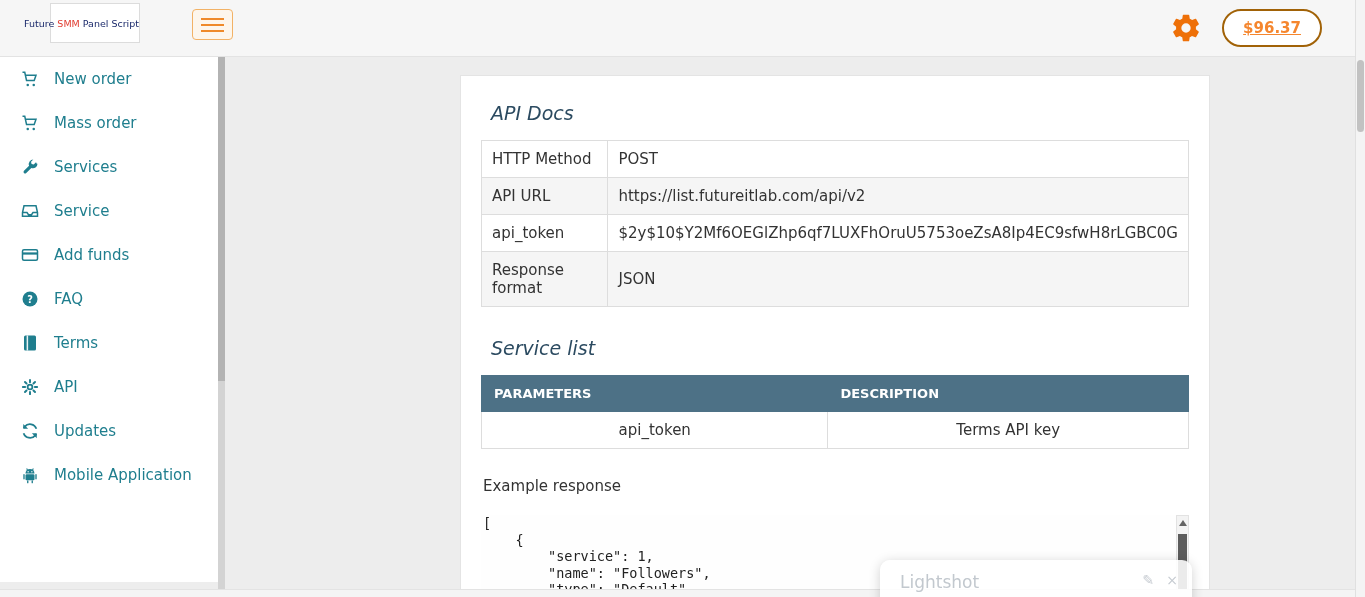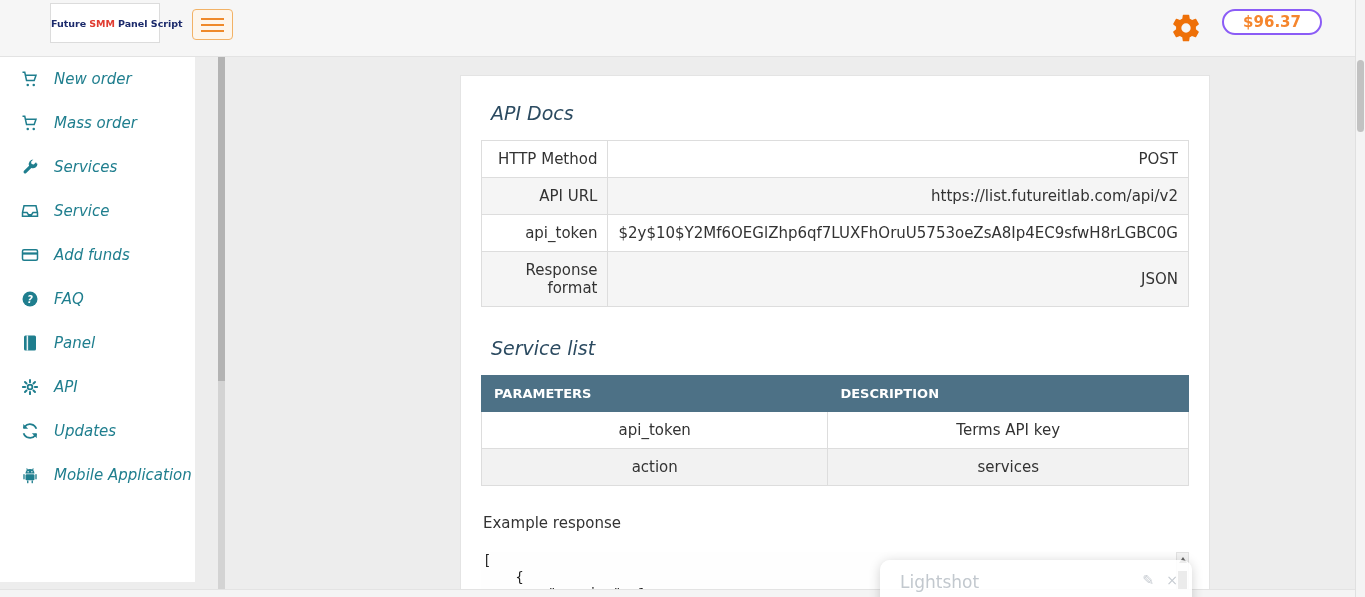--- a/index.html
+++ b/index.html
@@ -6,41 +6,41 @@
   html,body { margin:0; padding:0; }
   body {
     width:1365px; height:597px; position:relative; overflow:hidden;
     font-family:"DejaVu Sans","Liberation Sans",sans-serif;
     background:#ededed;
   }
 
   
   .topbar { position:absolute; left:0; top:0; right:0; height:57px;
     background:#f6f6f6; border-bottom:1px solid #e3e3e3; z-index:6; }
-  .logo-box { position:absolute; left:50px; top:3px; width:110px; height:40px;
+  .logo-box { position:absolute; left:50px; top:3px; width:90px; height:40px;
     background:#fff; border:1px solid #dcdcdc; display:flex; align-items:center;
-    justify-content:space-between; font-size:9.5px; font-weight:bold; white-space:nowrap; }
+    justify-content:flex-end; font-size:9.5px; font-weight:normal; white-space:nowrap; }
   .logo-part1,.logo-part3 { color:#1b2a6b; }
   .logo-part2 { color:#e03c31; margin:16px 3px; }
   .hamburger { position:absolute; left:192px; top:9px; width:41px; height:31px;
     background:#fdf6ec; border:1px solid #f2b266; border-radius:4px;
     display:flex; flex-direction:column; justify-content:center; align-items:center;
     gap:4px; cursor:pointer; padding:0; }
   .hamburger .bar { width:23px; height:2px; background:#ef8a2a; }
   .gear-btn { position:absolute; right:163px; top:12px; width:32px; height:32px;
     color:#ee7008; cursor:pointer; }
   .gear-btn svg { width:32px; height:32px; display:block; }
-  .balance-pill { position:absolute; right:43px; top:9px; height:26px;
-    border:2px solid #8b5cf6; border-radius:20px; background:#fff; color:#f5862e;
+  .balance-pill { position:absolute; right:43px; top:9px; height:38px;
+    border:2px solid #a16207; border-radius:20px; background:#fff; color:#f5862e;
     display:flex; align-items:center; padding:0 19px; font-size:15px;
-    font-weight:600; cursor:pointer; }
-
-  
-  .sidebar { position:absolute; left:0; top:57px; bottom:15px; width:195px;
-    background:#ffffff; z-index:2;font-style:italic; }
+    font-weight:600; cursor:pointer;text-decoration:underline; }
+
+  
+  .sidebar { position:absolute; left:0; top:57px; bottom:15px; width:218px;
+    background:#ffffff; z-index:2; }
   .side-menu { list-style:none; margin:0; padding:0; }
   .side-item { height:44px; display:flex; align-items:center; padding-left:21px;
     gap:15px; color:#1f7e8e; font-size:15px; cursor:pointer; }
   .sicon { width:18px; height:18px; display:inline-flex; flex:0 0 18px; }
   .sicon svg { width:18px; height:18px; display:block; }
   .slabel { white-space:nowrap; }
   .sidebar-scroll { position:absolute; left:218px; top:57px; bottom:0; width:7px;
     background:#d3d3d3; z-index:3; cursor:pointer; }
   .sidebar-scroll .thumb { position:absolute; left:0; right:0; top:0; height:60%;
     background:#b3b3b3; }
@@ -48,21 +48,21 @@
   
   .main { position:absolute; left:225px; top:57px; right:10px; bottom:0;
     background:#ededed; overflow:hidden; }
   .card { position:absolute; left:235px; top:18px; width:750px; height:660px;
     background:#fff; border:1px solid #e4e4e4; padding:18px 20px; }
   .card h2 { margin:8px 10px 16px; font-size:19px; font-weight:500; color:#2b4a60;font-style:italic; }
   .card h2.second { margin-top:30px; }
 
   table.grid { width:100%; border-collapse:collapse; font-size:15px; color:#333;
     border:1px solid #ddd; }
-  table.grid td { border:1px solid #ddd; padding:9px 10px; text-align:right;margin-top:42px; }
+  table.grid td { border:1px solid #ddd; padding:9px 10px; text-align:left;margin-top:42px; }
   table.grid td.k { width:145px; }
   table.grid tr:nth-child(even) { background:#f5f5f5; }
 
   table.svc { width:100%; border-collapse:collapse; font-size:15px; color:#333;
     border:1px solid #ddd; }
   table.svc th { background:#4d7186; border:1px solid #4d7186; color:#fff;
     text-align:left; padding:10px 12px; font-size:13px; font-weight:700; }
   table.svc th.p { width:49%; }
   table.svc td { border:1px solid #ddd; padding:9px 10px; text-align:center; }
   table.svc tbody tr:nth-child(even) { background:#f2f2f2; }
@@ -179,21 +179,21 @@
         </span>
         <span class="slabel">FAQ</span>
       </li>
       <li class="side-item">
         <span class="sicon">
           <svg viewBox="0 0 24 24">
             <rect x="4" y="2" width="16" height="20" rx="2" fill="currentColor"></rect>
             <rect x="7.5" y="2" width="2" height="20" fill="#fff" opacity=".9"></rect>
           </svg>
         </span>
-        <span class="slabel">Panel</span>
+        <span class="slabel">Terms</span>
       </li>
       <li class="side-item">
         <span class="sicon">
           <svg viewBox="0 0 24 24">
             <circle cx="12" cy="12" r="3.2" fill="none" stroke="currentColor" stroke-width="2.4"></circle>
             <path stroke="currentColor" stroke-width="2.6" stroke-linecap="round" d="M12 2.5v3M12 18.5v3M2.5 12h3M18.5 12h3M5.3 5.3l2.1 2.1M16.6 16.6l2.1 2.1M18.7 5.3l-2.1 2.1M7.4 16.6l-2.1 2.1"></path>
           </svg>
         </span>
         <span class="slabel">API</span>
       </li>
@@ -256,24 +256,20 @@
       <thead>
         <tr>
           <th class="p">PARAMETERS</th>
           <th>DESCRIPTION</th>
         </tr>
       </thead>
       <tbody id="svc-table-body">
           <tr>
             <td>api_token</td>
             <td>Terms API key</td>
-          </tr>
-          <tr>
-            <td>action</td>
-            <td>services</td>
           </tr>
         </tbody>
     </table>
 
     <div class="example-label">Example response</div>
 
     <div class="code-wrap">
       <pre>[
     {
         "service": 1,

